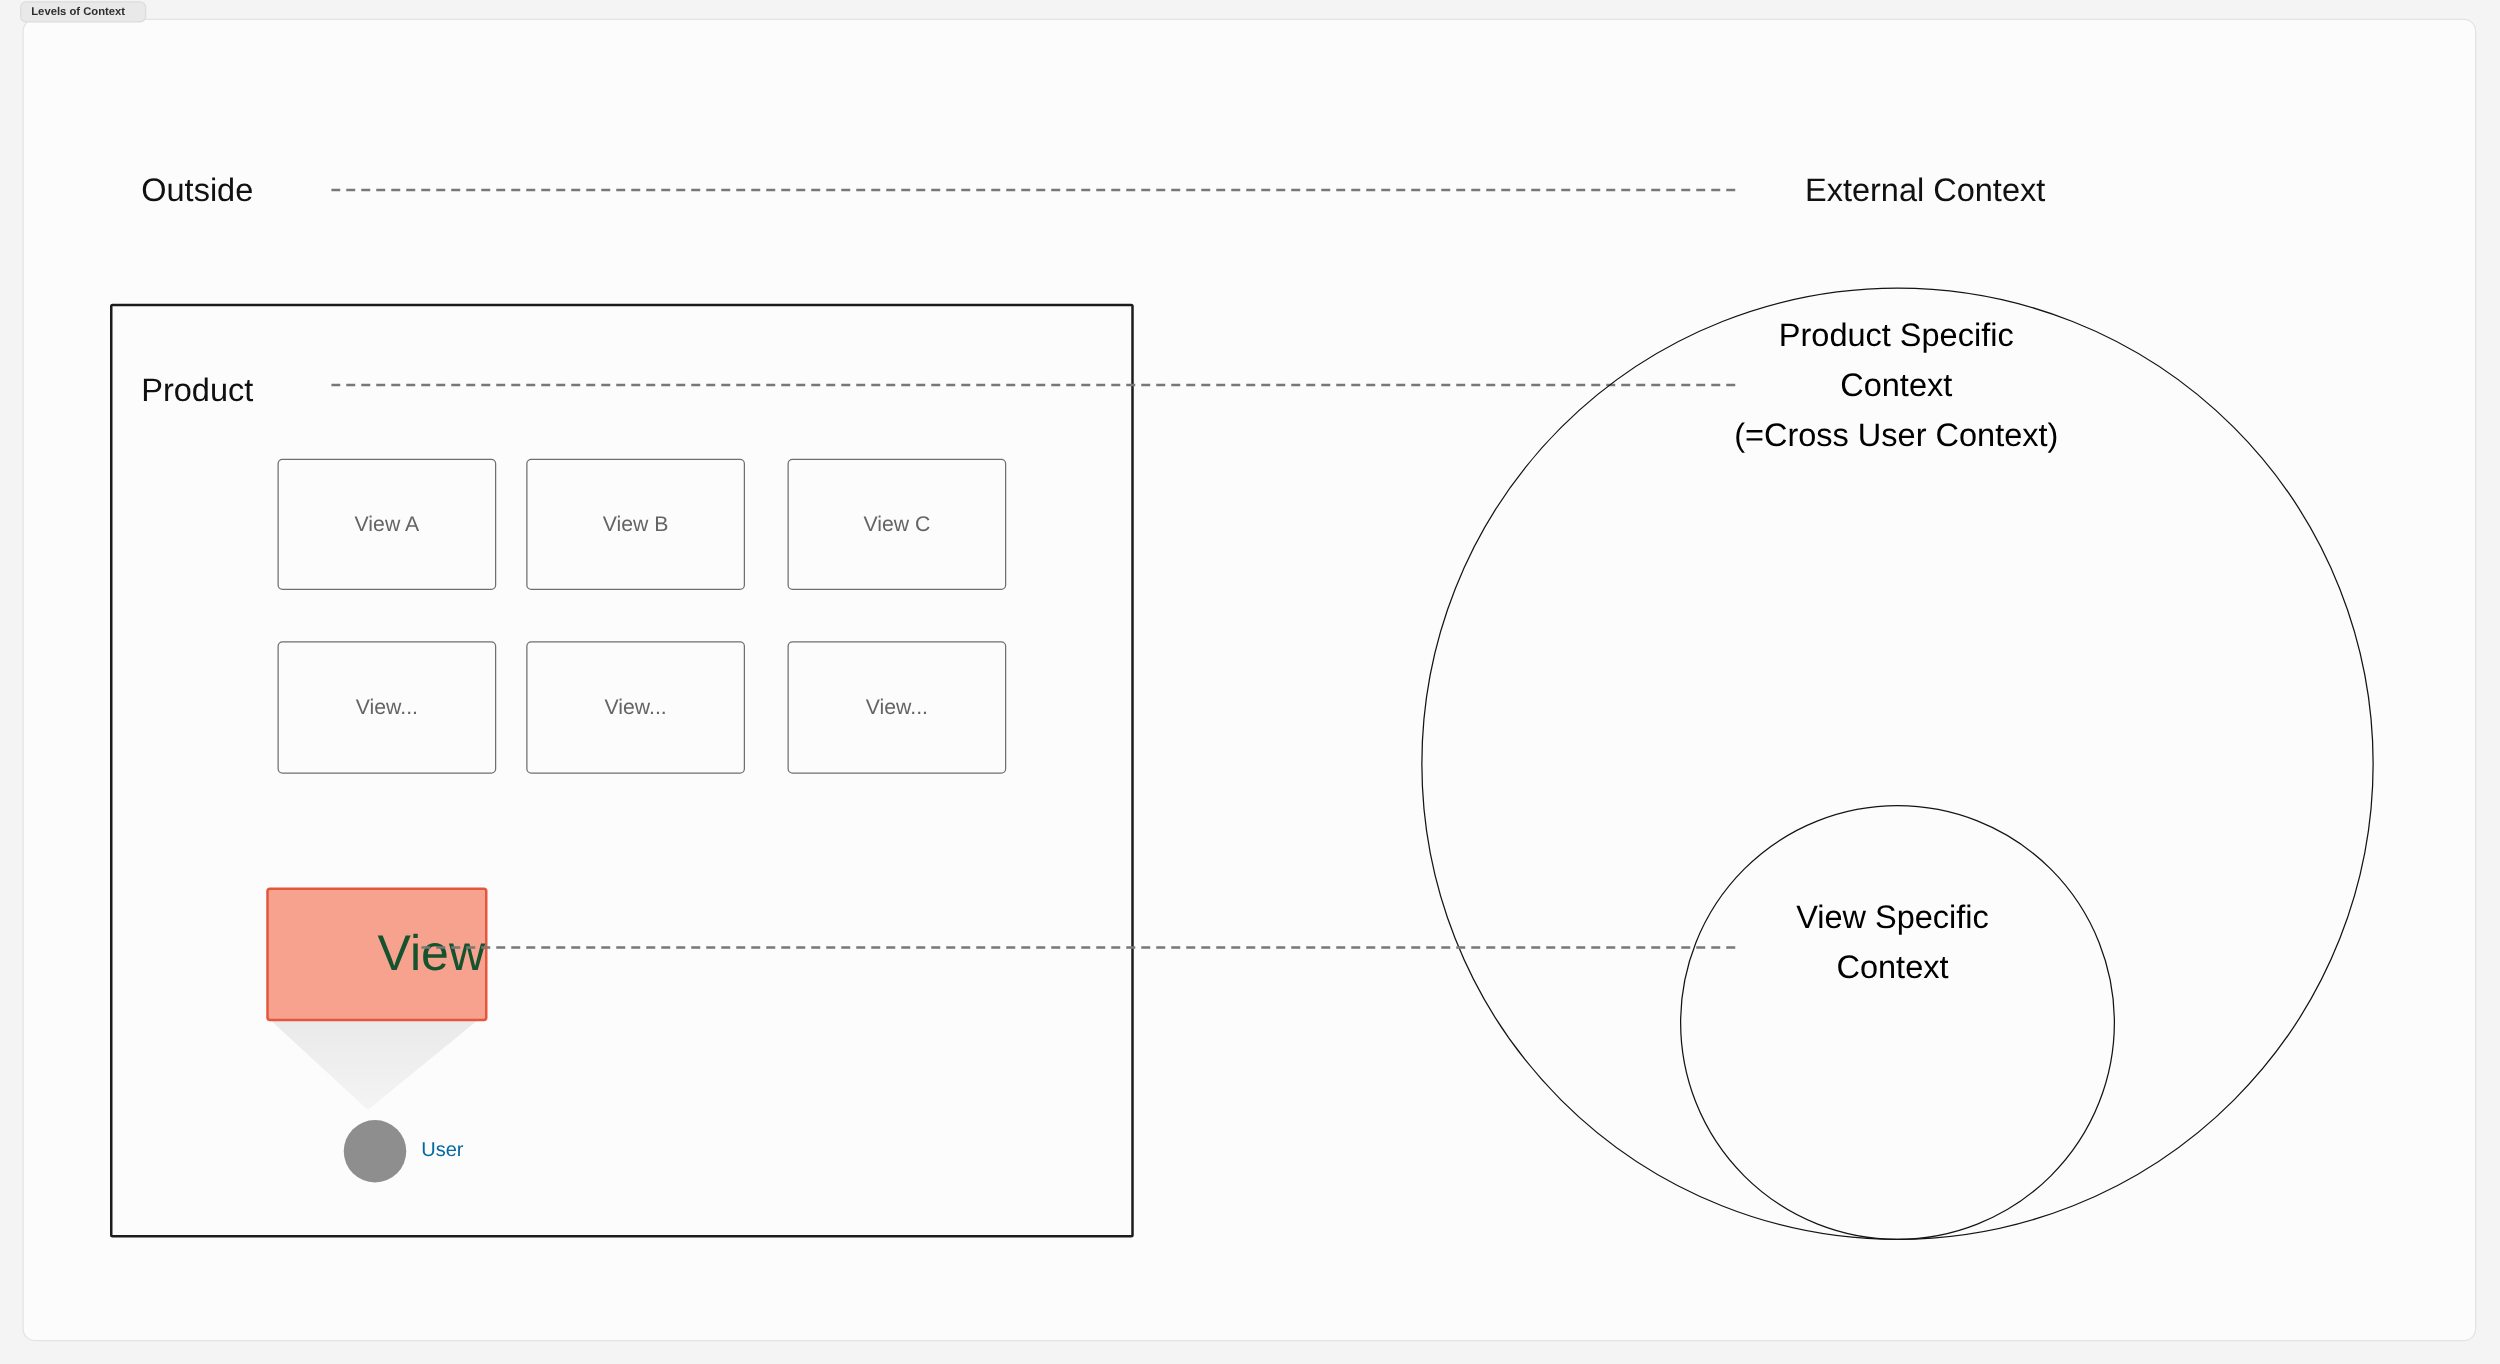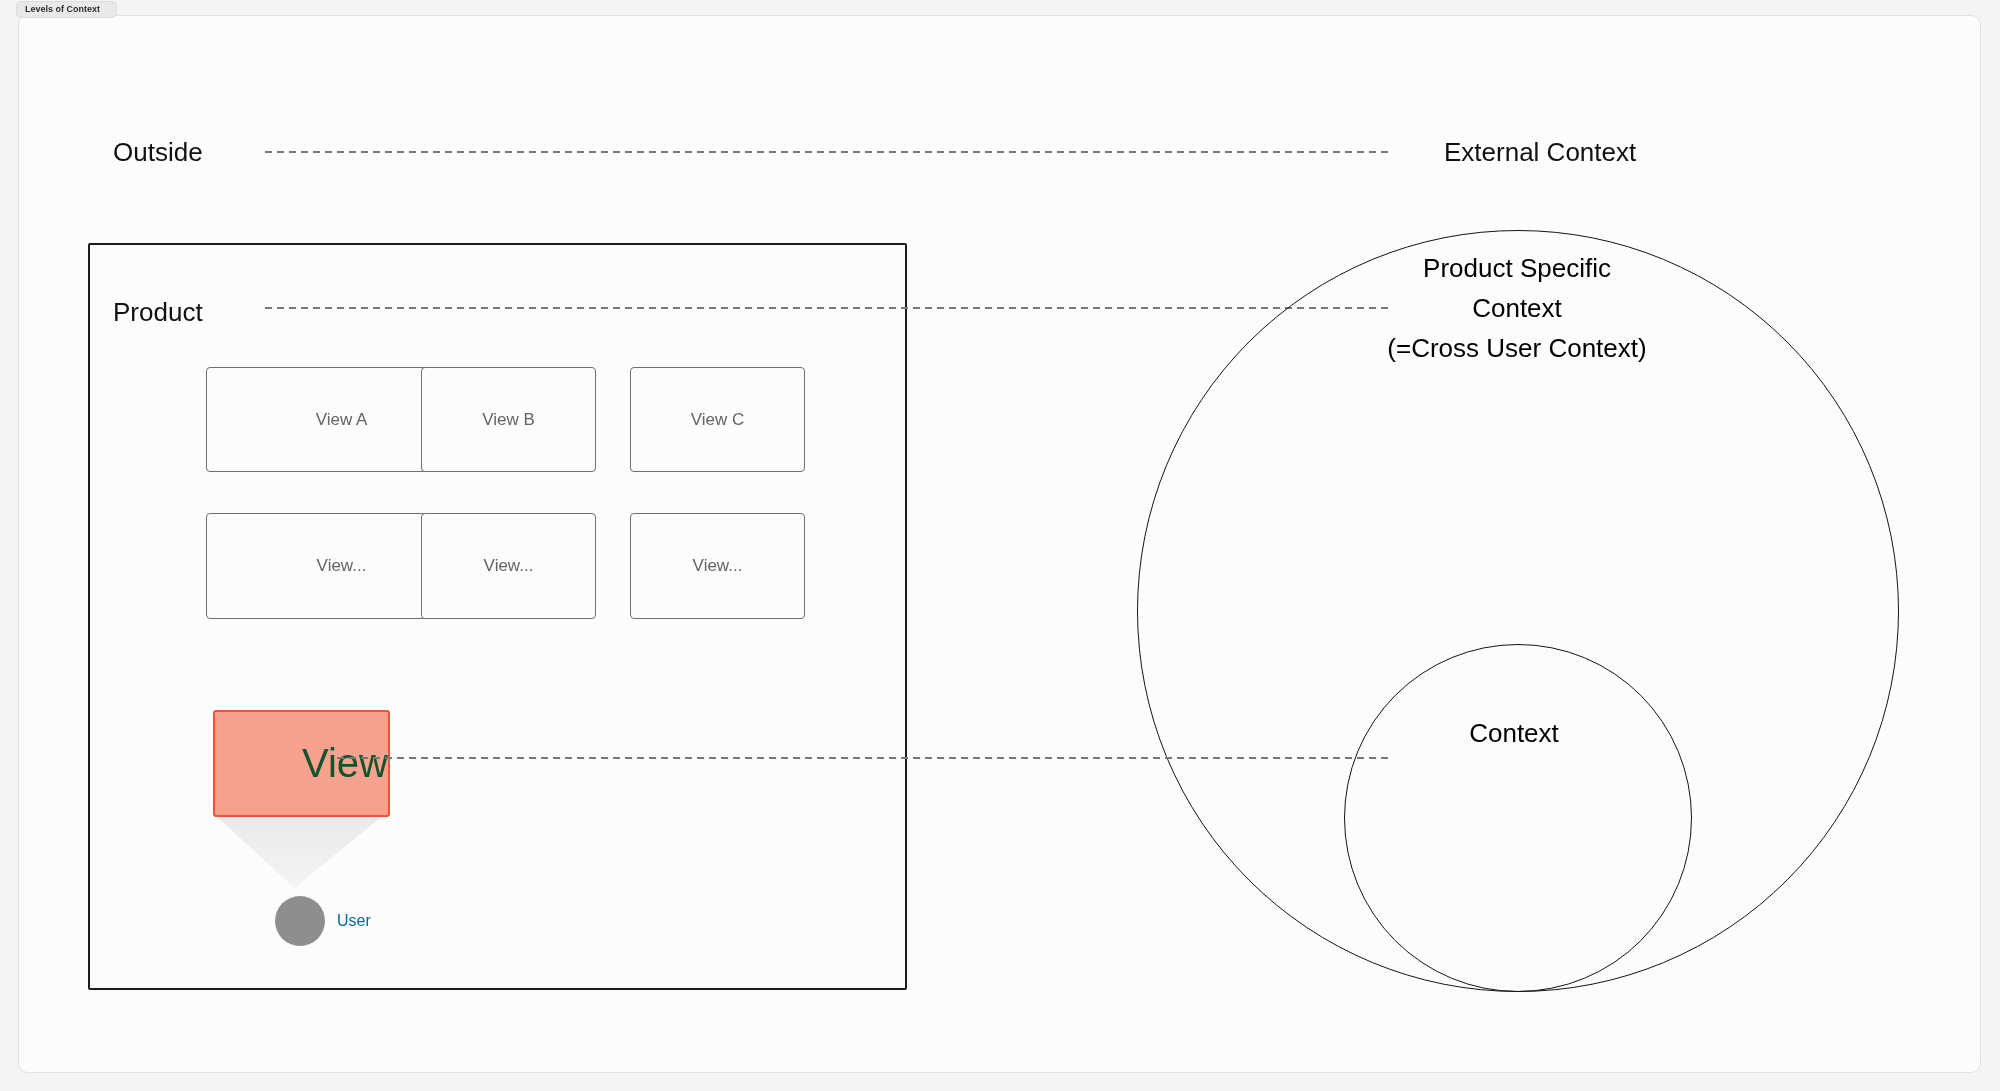--- a/index.html
+++ b/index.html
@@ -23,21 +23,21 @@
 
   
   .product-box{position:absolute;left:88px;top:243px;width:815px;height:743px;
                border:2px solid #1c1c1c;border-radius:2px;background:transparent;}
 
   
   .view-box{position:absolute;width:173px;height:103px;background:#fcfcfc;border:1.5px solid #6f6f6f;
             border-radius:4px;display:flex;align-items:center;justify-content:center;
             font-size:17px;color:#646464;}
   .vb-r1{top:367px;} .vb-r2{top:513px;height:104px;}
-  .vb-c1{left:206px;padding-left:48px;} .vb-c2{left:421px;} .vb-c3{left:630px;}
+  .vb-c1{left:222px;} .vb-c2{left:421px;} .vb-c3{left:630px;}
 
   
   .active-view{position:absolute;left:213px;top:710px;width:173px;height:103px;background:#f6a28e;
                border:2px solid #e4573c;border-radius:3px;display:flex;align-items:center;justify-content:flex-end;
                font-size:40px;color:#14532d;z-index:4;}
 
   
   .beam{position:absolute;left:213px;top:813px;width:173px;height:75px;
         background:linear-gradient(to bottom,#e9e9e9,#f4f4f4);
         clip-path:polygon(0 0,100% 0,47% 100%);z-index:2;}
@@ -103,16 +103,17 @@
   <div class="circle circle-outer"></div>
   <div class="circle circle-inner"></div>
 
   <div class="circle-text pst">
     <div>Product Specific</div>
     <div>Context</div>
     <div>(=Cross User Context)</div>
   </div>
 
   <div class="circle-text vst">
+    <div>View Specific</div>
     <div>Context</div>
   </div>
 
 </div>
 
 </body></html>

